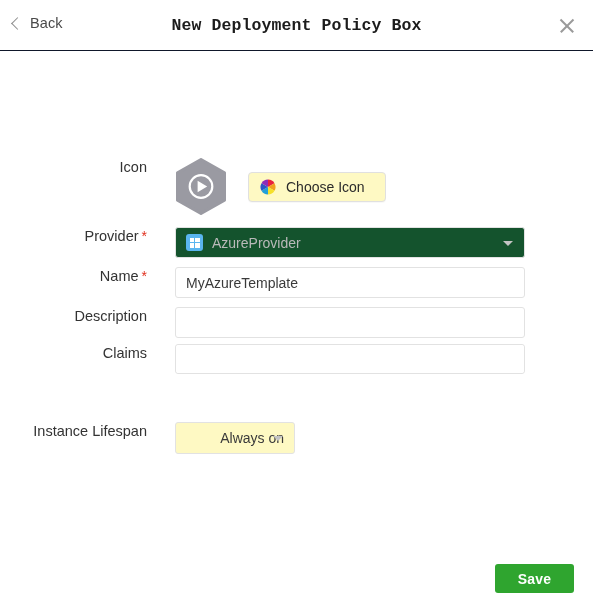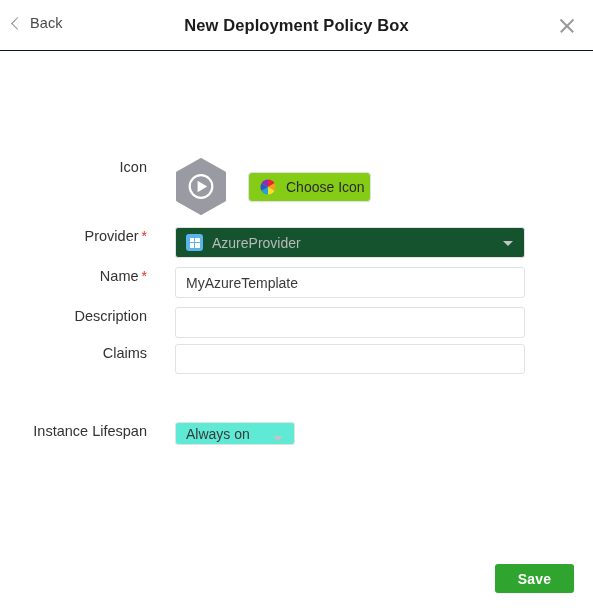--- a/index.html
+++ b/index.html
@@ -47,20 +47,21 @@
   .dlg-title {
     position: absolute;
     left: 0;
     right: 0;
     top: 16px;
     text-align: center;
     font-size: 16.5px;
     font-weight: bold;
     color: #1c1c1c;
     letter-spacing: .1px;
+    font-family: Liberation Mono, monospace;
   }
   .close-btn {
     position: absolute;
     right: 14px;
     top: 14px;
     width: 24px;
     height: 24px;
     cursor: pointer;
   }
   .close-btn:before, .close-btn:after {
@@ -120,23 +121,23 @@
     display: inline-block;
   }
   .hex svg { display: block; }
 
   .choose-btn {
     display: inline-flex;
     align-items: center;
     gap: 10px;
     border: 1px solid #e0e0e0;
     border-radius: 4px;
-    background: #84cc16;
+    background: #fef9c3;
     height: 30px;
-    padding: 0 5px 0 11px;
+    padding: 0 20px 0 11px;
     font-size: 14px;
     color: #2b2b2b;
     cursor: pointer;
     box-shadow: 0 1px 1px rgba(0,0,0,.03);
   }
   .colorwheel { width: 16px; height: 16px; display: block; }
 
   
   .provider-box {
     position: relative;
@@ -207,30 +208,31 @@
     padding: 3px 9px 4px 8px;
     cursor: pointer;
     white-space: nowrap;
   }
   .chip .plus { color: #3a3a3a; margin-right: 3px; }
 
   
   .select-box {
     position: relative;
     width: 120px;
-    height: 23px;
+    height: 32px;
     border: 1px solid #e2e2e2;
     border-radius: 3px;
-    background: #5eead4;
+    background: #fef9c3;
     display: flex;
     align-items: center;
     padding: 0 10px;
     font-size: 14px;
     color: #3a3a3a;
     cursor: pointer;
+    justify-content: flex-end;
   }
 
   
   .save-btn {
     position: absolute;
     left: 495px;
     top: 564px;
     width: 79px;
     height: 29px;
     background: #2fa52f;

